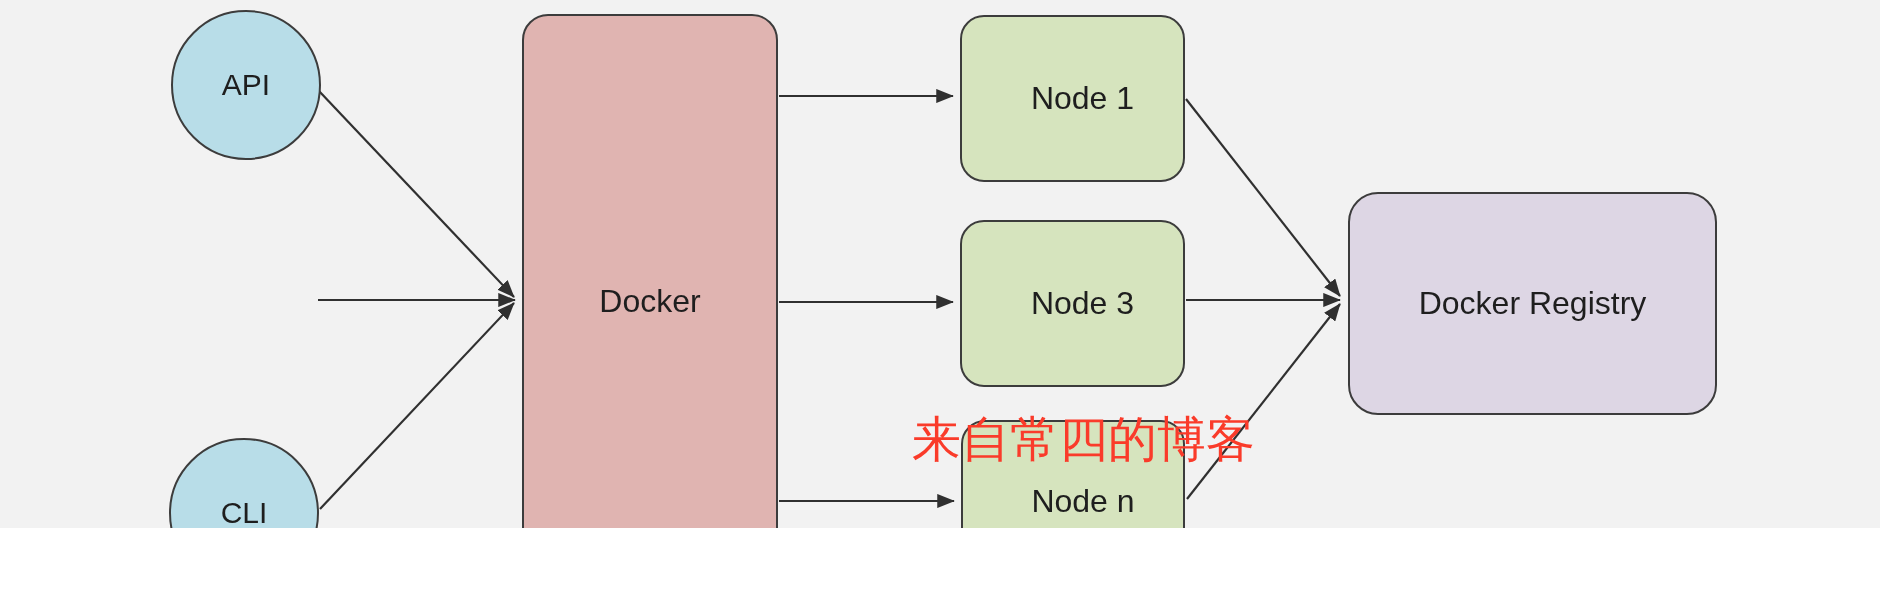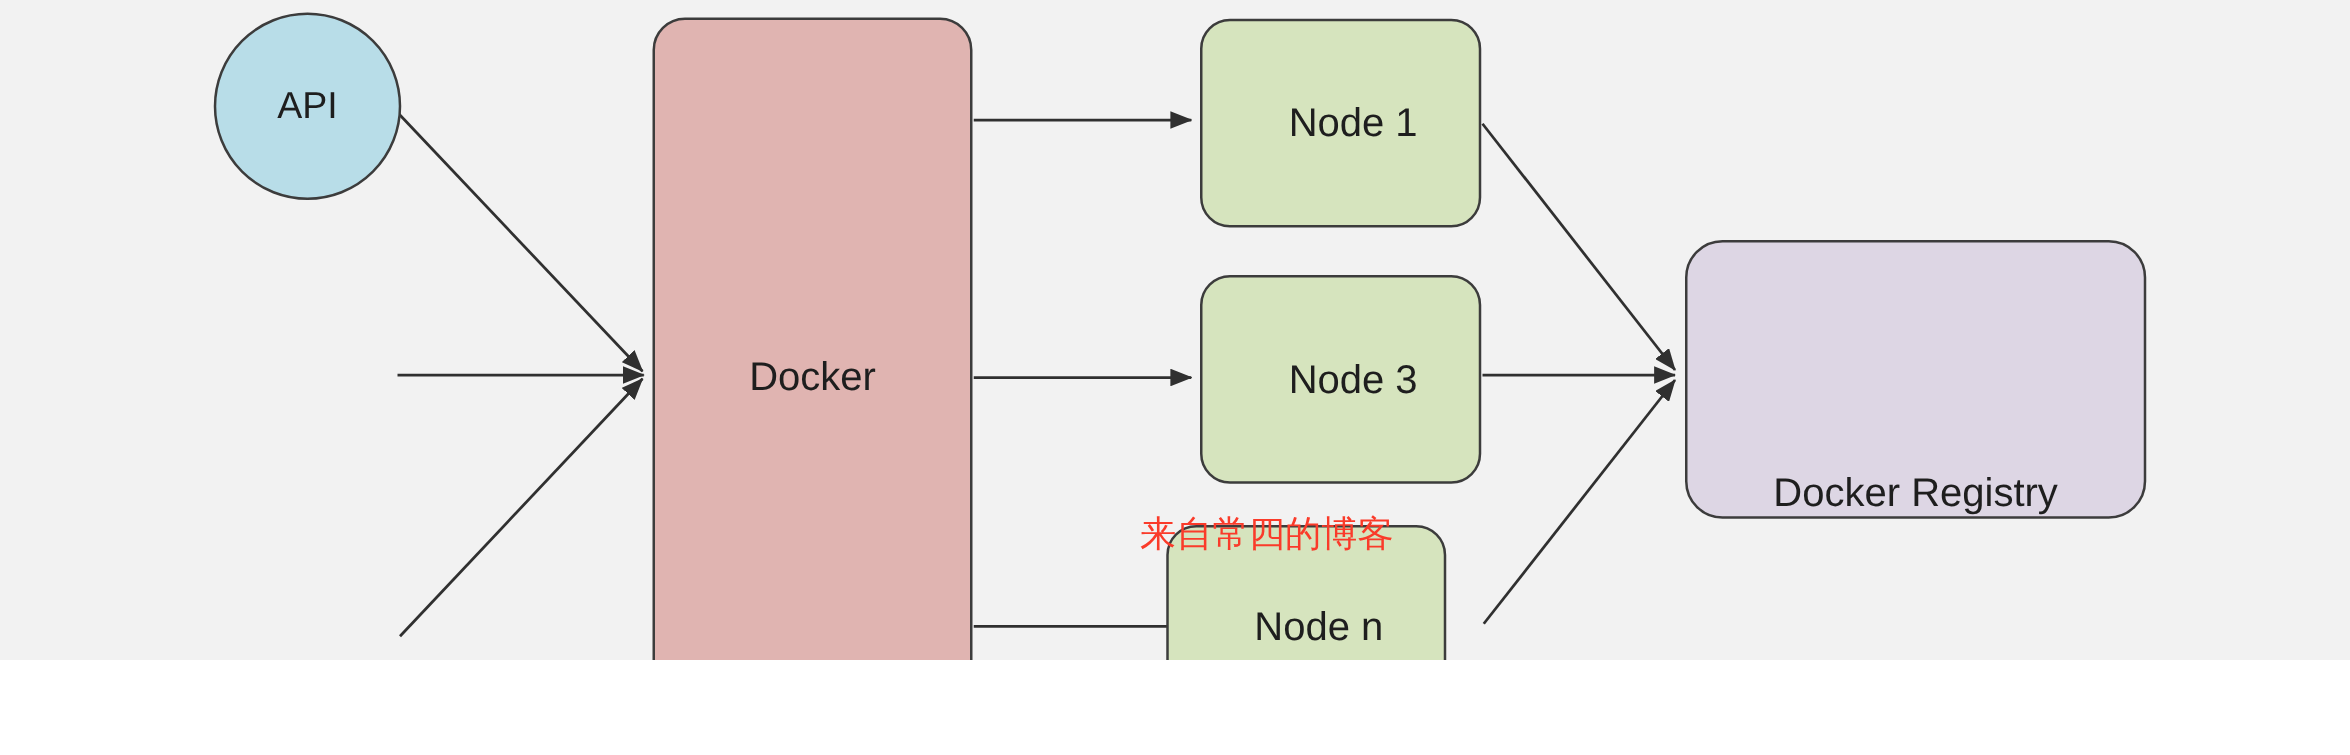--- a/index.html
+++ b/index.html
@@ -54,32 +54,31 @@
     background: var(--master_fill, #e0b4b1);
   }
   .worker {
     width: 225px; height: 167px;
     border-radius: 24px;
     background: var(--node_fill, #d6e4be);
     padding-left: 20px;
   }
   .worker.n1 { left: 960px; top: 15px; }
   .worker.n2 { left: 960px; top: 220px; }
-  .worker.nn { left: 933px; top: 420px; width: 224px; height: 162px; }
+  .worker.nn { left: 961px; top: 420px; width: 224px; height: 162px; }
   .registry {
     left: 1348px; top: 192px;
     width: 369px; height: 223px;
     border-radius: 30px;
     background: var(--registry_fill, #ddd6e4);
-    align-items: flex-end;
   }
   .watermark {
     position: absolute;
     left: 912px; top: 413px;
-    font-size: 29px;
+    font-size: 49px;
     line-height: 1.1;
     letter-spacing: 0px;
     white-space: nowrap;
     color: var(--watermark, #fa3b2a);
     z-index: 5;
   }
 </style>
 </head>
 <body>
 
@@ -100,20 +99,23 @@
       <line x1="779" y1="501" x2="954" y2="501" marker-end="url(#ah)"></line>
       <line x1="1186" y1="99" x2="1340" y2="296" marker-end="url(#ah)"></line>
       <line x1="1186" y1="300" x2="1340" y2="300" marker-end="url(#ah)"></line>
       <line x1="1187" y1="499" x2="1340" y2="304" marker-end="url(#ah)"></line>
     </g>
   </svg>
 
   <div class="shape circle api">
     <span class="label">API</span>
   </div>
+  <div class="shape circle cli">
+    <span class="label">CLI</span>
+  </div>
 
   <div class="shape master">
     <span class="label">Docker</span>
   </div>
 
   <div class="shape worker n1">
     <span class="label">Node 1</span>
   </div>
   <div class="shape worker n2">
     <span class="label">Node 3</span>

